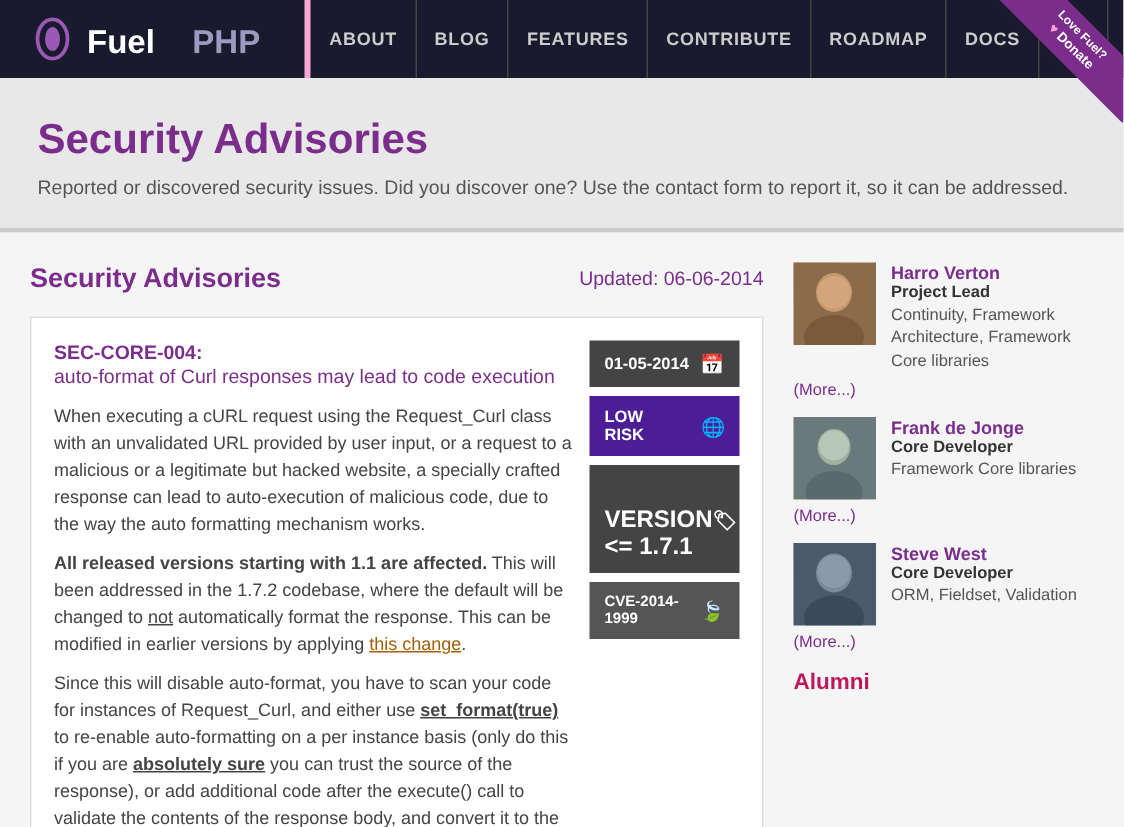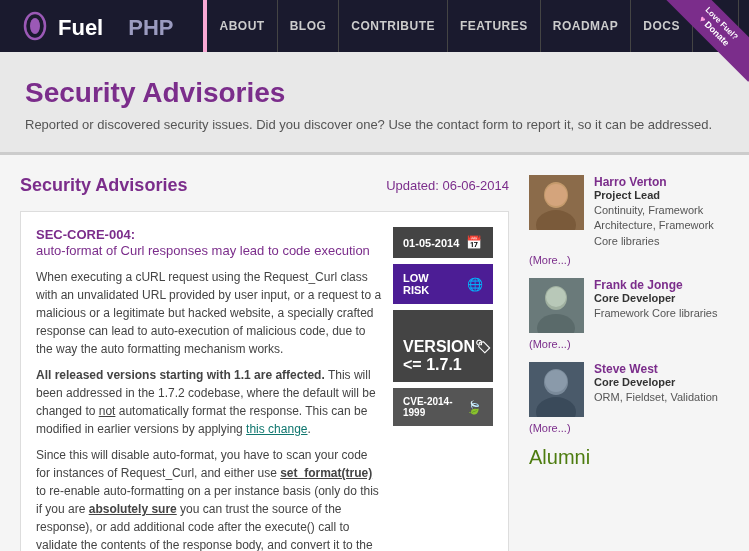--- a/index.html
+++ b/index.html
@@ -123,21 +123,21 @@
     }
 
     .advisory-text {
       font-size: 12px;
       line-height: 1.5;
       color: #444;
       margin-bottom: 8px;
     }
     .advisory-text strong { font-weight: bold; }
     .advisory-text .underline { text-decoration: underline; }
-    .advisory-text .link { color: #0f766e; text-decoration: underline; cursor: pointer; }
+    .advisory-text .link { color: #a16207; text-decoration: underline; cursor: pointer; }
 
     
     #badges-column {
       width: 100px;
       display: flex;
       flex-direction: column;
       gap: 6px;
     }
     .badge {
       background: #555;
@@ -198,23 +198,23 @@
     }
     .more-link {
       color: #7b2d8b;
       font-size: 11px;
       cursor: pointer;
       text-decoration: none;
       display: block;
       margin-bottom: 12px;
     }
     #alumni-title {
-      color: #4d7c0f;
-      font-size: 20px;
-      font-weight: normal;
+      color: #be185d;
+      font-size: 15px;
+      font-weight: bold;
       margin-top: 5px;
     }
 
     
     .avatar-harro { background: linear-gradient(135deg, #8B6B4A, #C49A6C); }
     .avatar-frank { background: linear-gradient(135deg, #6B8B6B, #9CAC9C); }
     .avatar-steve { background: linear-gradient(135deg, #4A5A6B, #7A8A9B); }
   </style>
 </head>
 <body>
@@ -225,22 +225,22 @@
       <ellipse cx="15" cy="15" rx="10" ry="13" fill="none" stroke="#9b59b6" stroke-width="2.5"></ellipse>
       <ellipse cx="15" cy="15" rx="5" ry="8" fill="#9b59b6"></ellipse>
       <path d="M15 5 Q10 8 9 15 Q10 8 15 5Z" fill="#7b2d8b"></path>
     </svg>
     <span>Fuel</span>
       <span style="color:#9b9bc0;padding-left:25px;">PHP</span>
   </div>
   <nav>
     <a class="nav-item">ABOUT</a>
     <a class="nav-item">BLOG</a>
+    <a class="nav-item">FEATURES</a>
     <a class="nav-item">CONTRIBUTE</a>
-    <a class="nav-item">FEATURES</a>
     <a class="nav-item">ROADMAP</a>
     <a class="nav-item">DOCS</a>
     <a class="nav-item">API</a>
     <a class="nav-item">FORUMS</a>
 
   </nav>
 
   <div id="donate-ribbon" style="position:absolute;top:0;right:0;width:85px;height:85px;overflow:hidden;z-index:10;">
     <div style="position:absolute;top:12px;right:-28px;background:#7b2d8b;color:white;font-size:9px;font-weight:bold;text-align:center;padding:5px 35px;transform:rotate(45deg);width:120px;cursor:pointer;line-height:1.3;">
       <span style="font-size:8px;display:block;">Love Fuel?</span>

